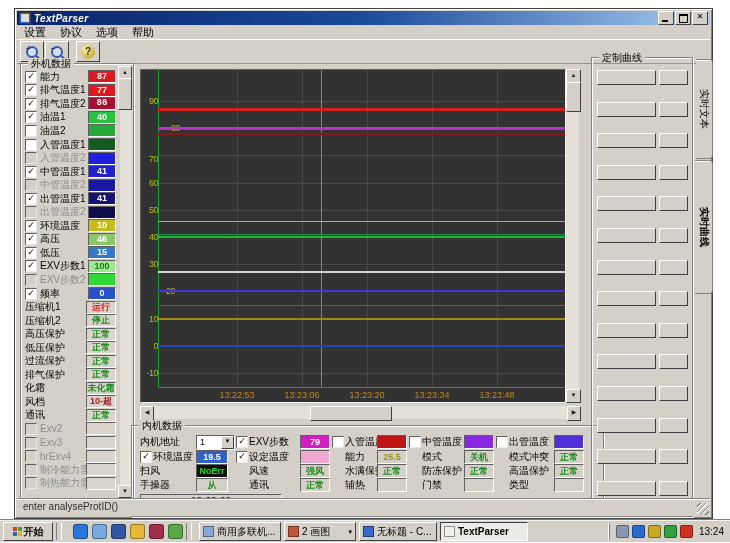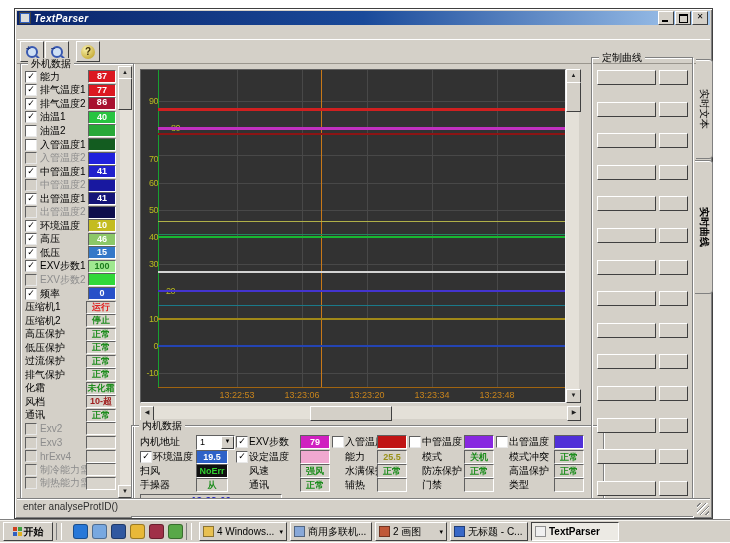--- a/index.html
+++ b/index.html
@@ -111,20 +111,26 @@
     <span class="t-title">TextParser</span>
     <span class="winbtn">
         <span class="mini"></span>
       </span>
     <span class="winbtn">
         <span class="maxi"></span>
       </span>
     <span class="winbtn">✕</span>
   </div>
 
+  <div class="menubar">
+      <div class="menu-item">设置</div>
+      <div class="menu-item">协议</div>
+      <div class="menu-item">选项</div>
+      <div class="menu-item">帮助</div>
+    </div>
 
   <div class="toolbar">
     <span class="tbtn">
         <span class="mag"></span>
         <span class="magsign">+</span>
       </span>
     <span class="tbtn">
         <span class="mag"></span>
         <span class="magsign">−</span>
       </span>
@@ -460,36 +466,41 @@
   <div class="ql" id="quicklaunch">
       <div class="qlico" style="background: rgb(40, 120, 216);"></div>
       <div class="qlico" style="background: rgb(120, 168, 224);"></div>
       <div class="qlico" style="background: rgb(48, 88, 160);"></div>
       <div class="qlico" style="background: rgb(232, 184, 56);"></div>
       <div class="qlico" style="background: rgb(160, 48, 72);"></div>
       <div class="qlico" style="background: rgb(88, 168, 72);"></div>
     </div>
   <div class="tdiv"></div>
   <div class="taskbtnrow" id="taskbtns">
-      <div class="taskbtn" style="width: 80px;">
-        <div class="ico" style="background: rgb(232, 192, 80);"></div>
-        <div class="lbl">4 Windows...</div>
-        <div class="grp">▾</div>
-      </div>
       <div class="taskbtn" style="width: 74px;">
         <div class="ico" style="background: rgb(136, 168, 216);"></div>
         <div class="lbl">商用多联机...</div>
       </div>
       <div class="taskbtn" style="width: 64px;">
         <div class="ico" style="background: rgb(192, 88, 56);"></div>
         <div class="lbl">2 画图</div>
         <div class="grp">▾</div>
       </div>
       <div class="taskbtn" style="width: 70px;">
         <div class="ico" style="background: rgb(56, 104, 200);"></div>
         <div class="lbl">无标题 - C...</div>
       </div>
       <div class="taskbtn tb-active" style="width: 80px;">
         <div class="ico" style="background: rgb(240, 240, 240);"></div>
         <div class="lbl">TextParser</div>
       </div>
     </div>
+  <div class="tray">
+    <span id="trayicons" style="display:flex;gap:3px">
+        <div class="trayico" style="background: rgb(136, 152, 176);"></div>
+        <div class="trayico" style="background: rgb(40, 104, 208);"></div>
+        <div class="trayico" style="background: rgb(200, 168, 40);"></div>
+        <div class="trayico" style="background: rgb(48, 160, 64);"></div>
+        <div class="trayico" style="background: rgb(208, 48, 32);"></div>
+      </span>
+    <span class="clock">13:24</span>
+  </div>
 </div>
 
 </body></html>

